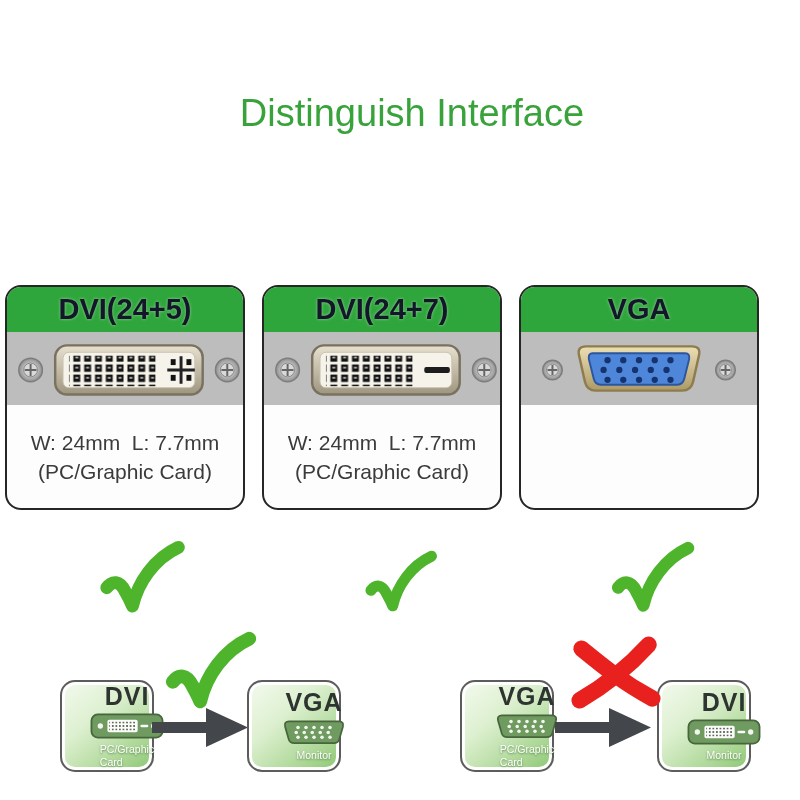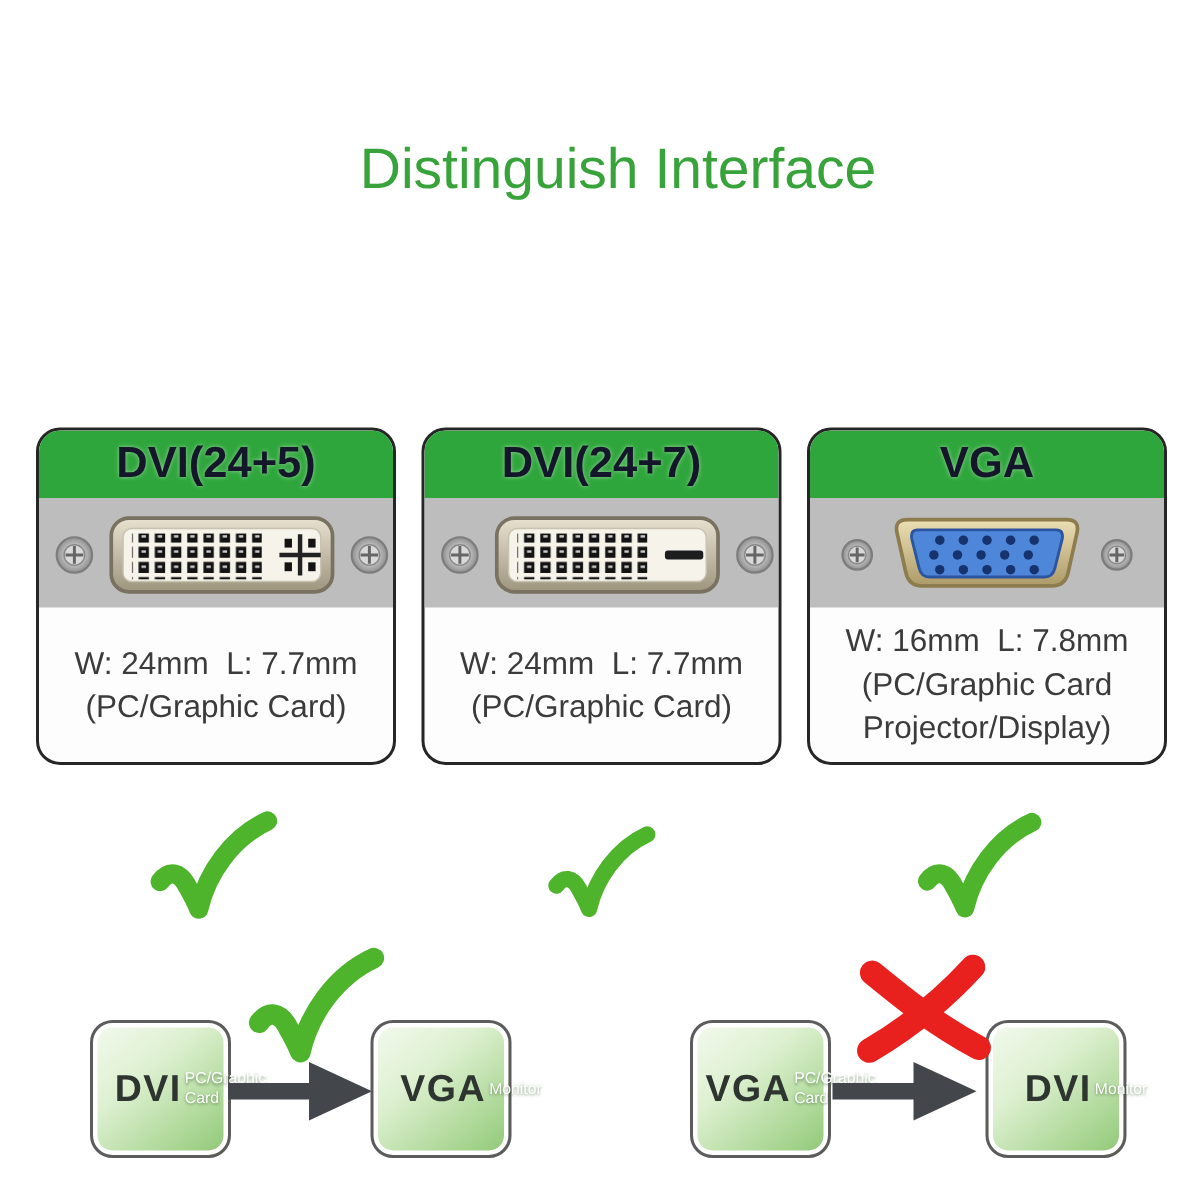--- a/index.html
+++ b/index.html
@@ -9,21 +9,21 @@
   }
   .stage{position:absolute;inset:0;}
 
   
   .title{
     position:absolute;top:92px;left:12px;width:800px;text-align:center;
     font-size:38px;font-weight:normal;color:#38a33a;letter-spacing:0px;
   }
 
   
-  .cards{position:absolute;left:24px;top:285px;display:flex;gap:17px;}
+  .cards{position:absolute;left:5px;top:285px;display:flex;gap:17px;}
   .card{
     width:240px;height:225px;border:2px solid #262626;border-radius:16px;
     overflow:hidden;background:#fdfdfd;box-sizing:border-box;
     display:flex;flex-direction:column;
   }
   .card-header{
     height:45px;background:#2fa63c;display:flex;align-items:center;justify-content:center;
     font-size:29px;font-weight:bold;color:#141729;
     text-shadow:0 0 3px rgba(255,255,255,.5);
   }
@@ -36,21 +36,21 @@
 
   
   .verdict{position:absolute;}
 
   
   .mini{
     position:absolute;width:94px;height:92px;box-sizing:border-box;
     border:2px solid #5c5c5c;border-radius:15px;
     background:linear-gradient(140deg,#f4faef 0%,#ddf0d0 38%,#a6d48f 82%,#8cc775 100%);
     box-shadow:inset 0 0 0 3px #ffffff;
-    display:flex;align-items:center;justify-content:center;gap:1px;padding-left:40px;
+    display:flex;flex-direction:column;align-items:center;justify-content:center;gap:1px;padding-left:40px;
   }
   .mini-title{font-size:25px;font-weight:bold;color:#2e3430;letter-spacing:1px;line-height:1;}
   .mini-sub{font-size:10.5px;font-weight:normal;color:#ffffff;line-height:1.2;
     text-shadow:0 1px 2px rgba(40,80,30,.6);}
   .mini svg{width:78px;height:32px;display:block;}
 
   .arrow{position:absolute;width:100px;height:45px;}
   .overlay{position:absolute;z-index:5;}
 </style>
 </head>
@@ -180,25 +180,20 @@
               <circle cx="132" cy="38" r="3.2"></circle>
               <circle cx="148" cy="38" r="3.2"></circle>
             <circle cx="88" cy="48" r="3.2"></circle>
               <circle cx="104" cy="48" r="3.2"></circle>
               <circle cx="120" cy="48" r="3.2"></circle>
               <circle cx="136" cy="48" r="3.2"></circle>
               <circle cx="152" cy="48" r="3.2"></circle>
           </g>
         </svg>
       </div>
-      <div class="card-body">
-        <div>W: 16mm&nbsp; L: 7.8mm</div>
-        <div>(PC/Graphic Card</div>
-        <div>Projector/Display)</div>
-      </div>
     </div>
   </div>
 
   <svg class="verdict" style="left:96px;top:540px;width:95px;height:78px" viewBox="0 0 100 85">
     <path d="M10 52 C16 44 24 44 30 56 C34 63 36 67 38 72 C44 46 62 20 88 8" fill="none" stroke="#4db42c" stroke-width="14" stroke-linecap="round" stroke-linejoin="round"></path>
   </svg>
   <svg class="verdict" style="left:362px;top:550px;width:80px;height:66px" viewBox="0 0 100 85">
     <path d="M10 52 C16 44 24 44 30 56 C34 63 36 67 38 72 C44 46 62 20 88 8" fill="none" stroke="#4db42c" stroke-width="14" stroke-linecap="round" stroke-linejoin="round"></path>
   </svg>
   <svg class="verdict" style="left:608px;top:541px;width:92px;height:76px" viewBox="0 0 100 85">

